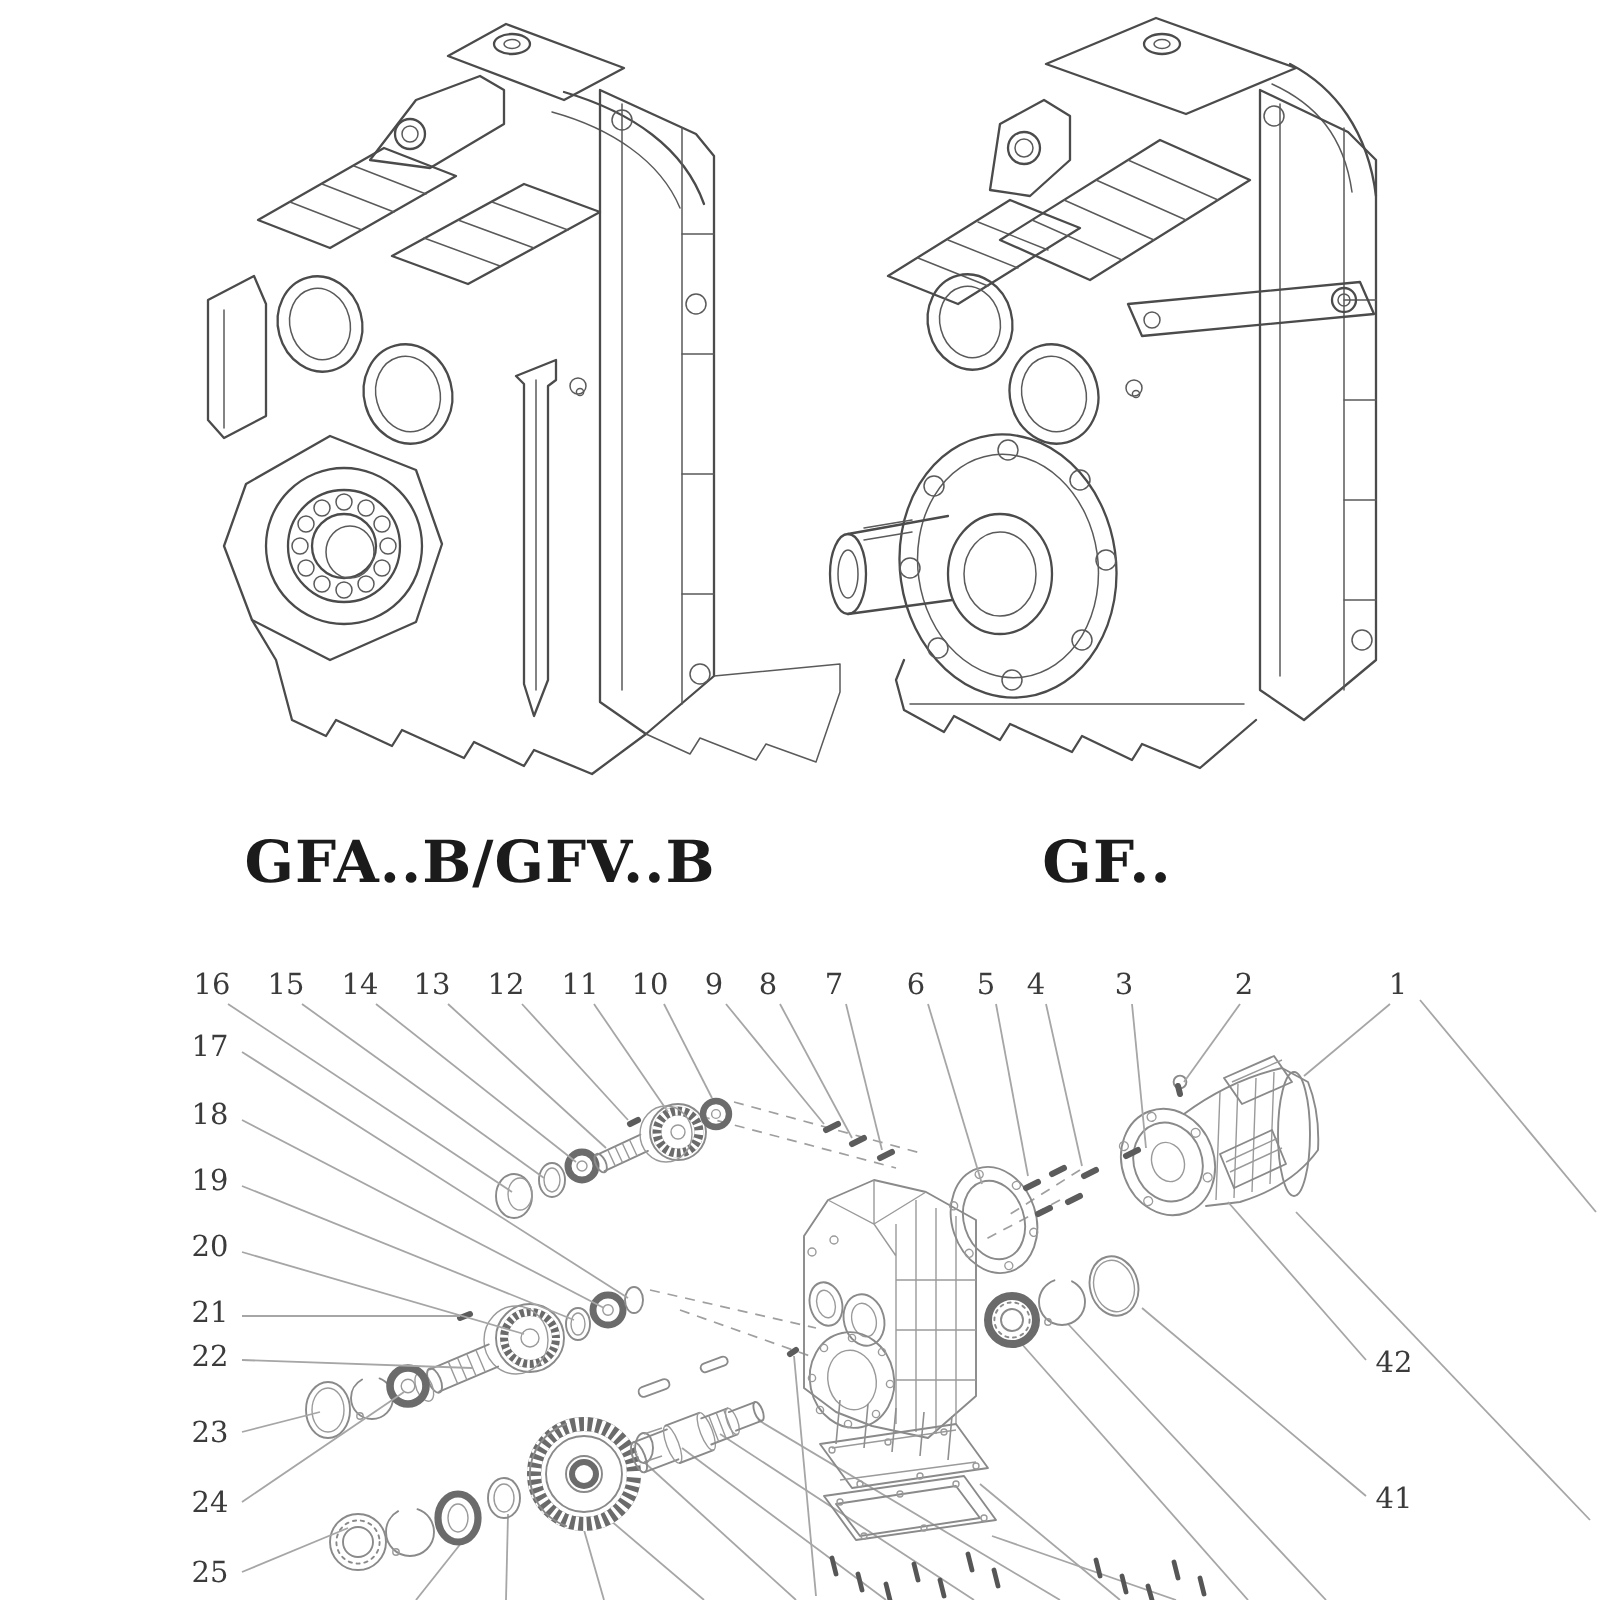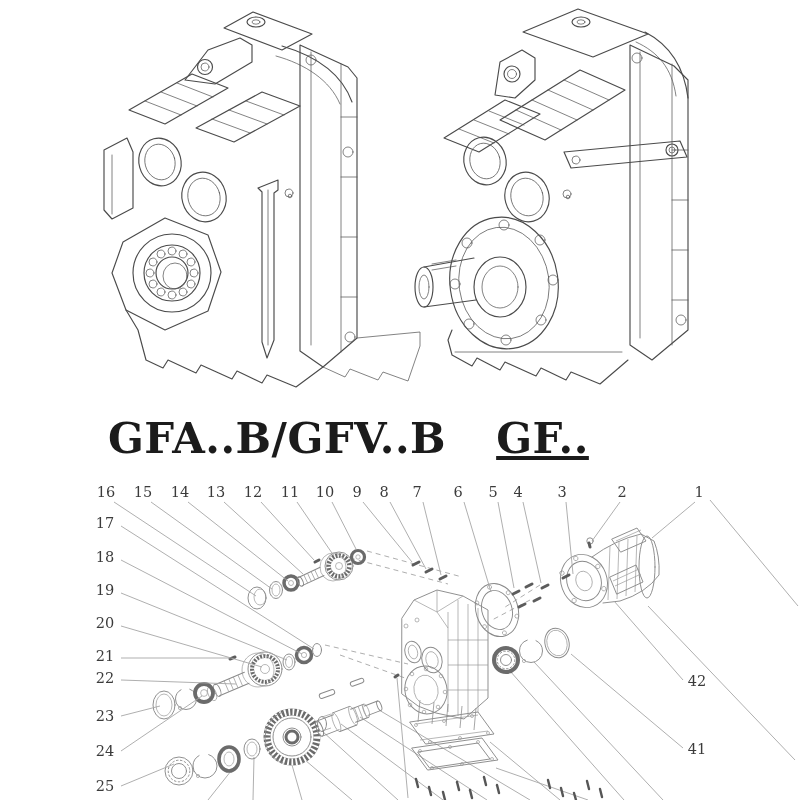--- a/index.html
+++ b/index.html
@@ -12,23 +12,23 @@
   .xl2{fill:none;stroke:#9a9a9a;stroke-width:.7;}
   .rim{fill:none;stroke:#6b6b6b;}
   .teeth{fill:none;stroke:#ffffff;}
   .leader{stroke:#a6a6a6;stroke-width:.9;}
   .dash{fill:none;stroke:#9f9f9f;stroke-width:.85;stroke-dasharray:5 4;}
   .bolt{stroke:#5c5c5c;stroke-width:3;stroke-linecap:round;}
   .boltv{stroke:#565656;stroke-width:2.4;stroke-linecap:round;}
   .stud{stroke:#8f8f8f;stroke-width:.8;}
   .callout-num{font-family:"DejaVu Serif",serif;font-size:14.5px;fill:#3b3b3b;}
   .model-label{position:absolute;font-family:"DejaVu Serif",serif;font-weight:bold;
-               font-size:42px;color:#1b1b1b;text-align:center;letter-spacing:.5px;}
+               font-size:29px;color:#1b1b1b;text-align:center;letter-spacing:.5px;}
   #label-left{left:108px;top:414px;width:264px;}
-  #label-right{left:455px;top:414px;width:175px;text-decoration:underline;}
+  #label-right{left:466px;top:414px;width:175px;}
 </style>
 </head>
 <body>
 
 <div id="canvas">
 <svg width="800" height="800" viewBox="0 0 800 800">
 
   <g>
 
     <path class="ln" d="M224,28 L253,12 L312,34 L282,50 Z"></path>

